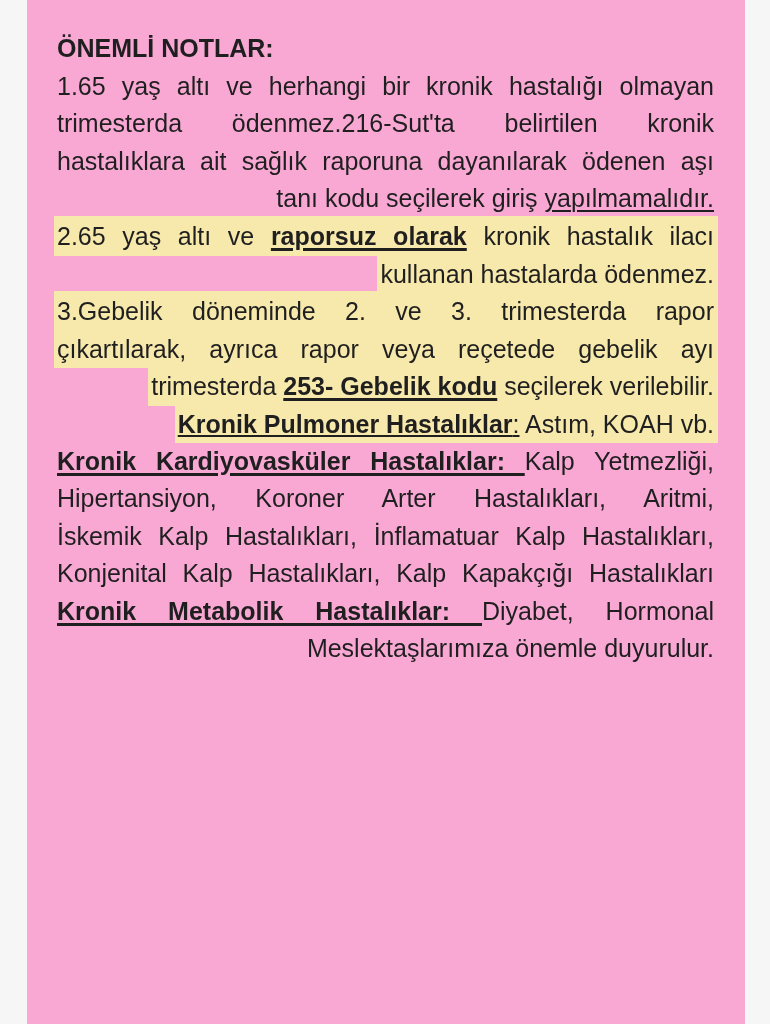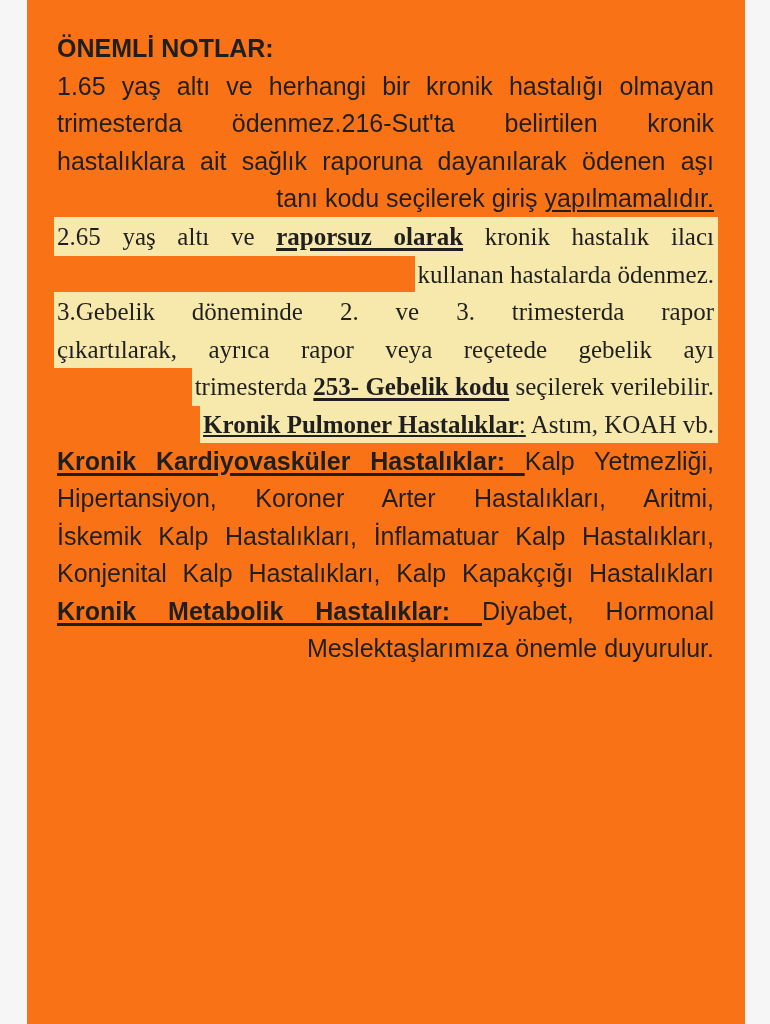--- a/index.html
+++ b/index.html
@@ -12,21 +12,21 @@
     width: 770px;
     height: 1024px;
     overflow: hidden;
     position: relative;
   }
   .page {
     box-sizing: border-box;
     width: 718px;
     min-height: 1024px;
     margin-left: 27px;
-    background: #f97316;
+    background: #f9a8d4;
     padding: 30px 31px 8px 30px;
     color: #1f1f1f;
     font-size: 25px;
     line-height: 37.5px;
   }
   .title {
     font-weight: bold;
     text-align: left;
   }
   .para { }
@@ -34,21 +34,20 @@
   
   .jl { text-align: justify; text-align-last: justify; }
   
   .ll { text-align: right; }
   
   .hl {
     background-color: #f7e8ab;
     margin: 0 -4px 0 -3px;
     padding: 5.5px 4px 6px 3px;
     box-decoration-break: clone;
-    font-family: Liberation Serif, serif;
     -webkit-box-decoration-break: clone;
   }
   .un {
     text-decoration: underline;
     text-decoration-thickness: 2px;
     text-underline-offset: 3px;
   }
   .bu {
     font-weight: bold;
     text-decoration: underline;

